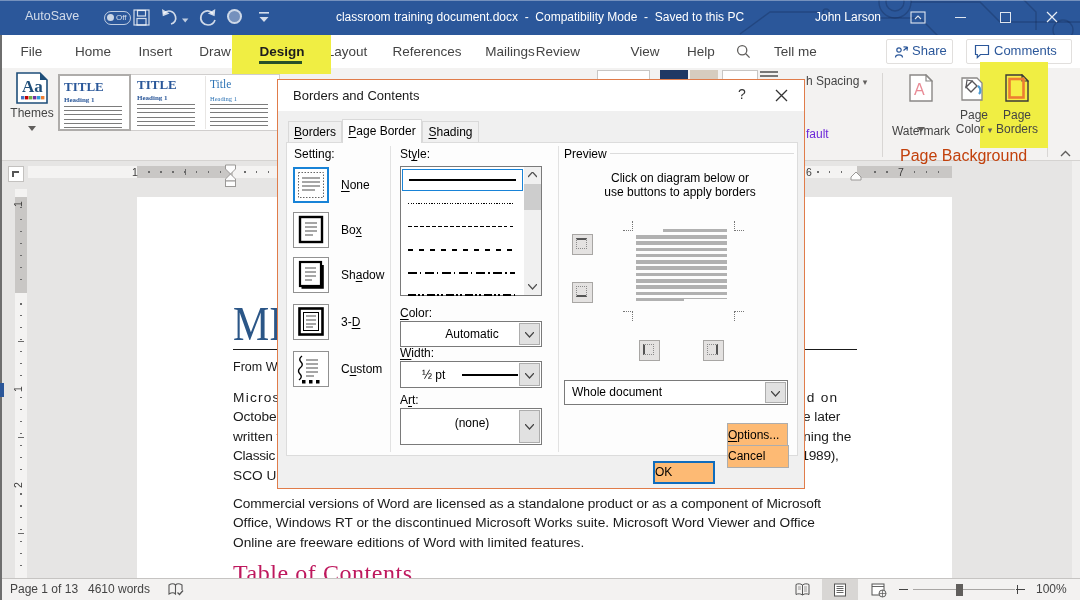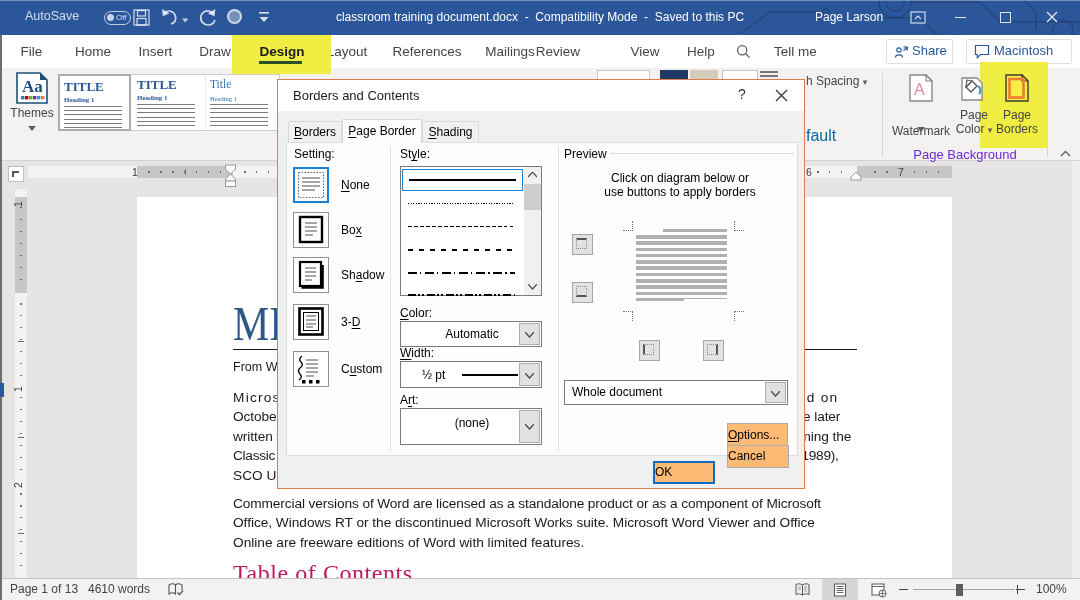--- a/index.html
+++ b/index.html
@@ -73,21 +73,21 @@
     <svg class="abs" style="left:198px;top:8px;" width="19" height="19" viewBox="0 0 19 19">
       <path d="M14.8 5.5 C11 1.2,4.5 2.6,3 8.2 C1.8 13,5.5 17,10 17 C13.5 17,16 14.8,17 12" fill="none" stroke="rgba(255,255,255,.78)" stroke-width="1.7"></path>
       <path d="M17.3 1 L16.6 8.3 L9.8 5.6 Z" fill="rgba(255,255,255,.78)"></path>
     </svg>
     <div class="abs" style="left:227px;top:9px;width:15px;height:15px;border-radius:50%;border:2px solid rgba(255,255,255,.65);background:rgba(255,255,255,.35);box-sizing:border-box;"></div>
     <svg class="abs" style="left:257px;top:11px;" width="14" height="13" viewBox="0 0 14 13">
       <rect x="2" y="1" width="10" height="1.6" fill="rgba(255,255,255,.8)"></rect>
       <path d="M2.5 6 l4.5 5 l4.5 -5 z" fill="rgba(255,255,255,.8)"></path>
     </svg>
     <div class="abs ttext" style="left:0;top:10px;width:1080px;text-align:center;">classroom training document.docx&nbsp; -&nbsp; Compatibility Mode&nbsp; -&nbsp; Saved to this PC</div>
-    <div class="abs ttext" style="left:815px;top:10px;">Page Larson</div>
+    <div class="abs ttext" style="left:815px;top:10px;">John Larson</div>
     <svg class="abs" style="left:910px;top:11px;" width="16" height="14" viewBox="0 0 16 14">
       <rect x="1" y="1" width="14" height="11" fill="none" stroke="rgba(255,255,255,.85)" stroke-width="1.1"></rect>
       <path d="M5 8 l3 -3 l3 3" fill="none" stroke="rgba(255,255,255,.85)" stroke-width="1.1"></path>
     </svg>
     <div class="abs" style="left:955px;top:17px;width:11px;height:1.2px;background:rgba(255,255,255,.85);"></div>
     <div class="abs" style="left:1000px;top:12px;width:9px;height:9px;border:1.1px solid rgba(255,255,255,.85);"></div>
     <svg class="abs" style="left:1046px;top:11px;" width="12" height="12" viewBox="0 0 12 12">
       <path d="M1 1 L11 11 M11 1 L1 11" stroke="rgba(255,255,255,.9)" stroke-width="1.2"></path>
     </svg>
   </div>
@@ -113,21 +113,21 @@
         <circle cx="5" cy="5" r="2.2"></circle>
         <path d="M1.5 12.5 c0 -3.5,7 -3.5,7 0"></path>
         <path d="M9.5 5.5 l4 -3.5 m0 0 l-4 -0.2 m4 0.2 l-0.5 3.6"></path>
       </g>
     </svg>
     <div class="abs" style="left:912px;top:8px;font-size:13px;color:#2b579a;">Share</div>
     <div class="abs" style="left:966px;top:4px;width:106px;height:25px;border:1px solid #e1dfdd;border-radius:2px;box-sizing:border-box;"></div>
     <svg class="abs" style="left:974px;top:9px;" width="16" height="15" viewBox="0 0 16 15">
       <path d="M1.5 1.5 h13 v9 h-8 l-3.2 3 v-3 h-1.8 z" fill="none" stroke="#2b579a" stroke-width="1.2"></path>
     </svg>
-    <div class="abs" style="left:994px;top:8px;font-size:13px;color:#2b579a;">Macintosh</div>
+    <div class="abs" style="left:994px;top:8px;font-size:13px;color:#2b579a;">Comments</div>
   </div>
   <div class="abs" style="left:232px;top:35px;width:99px;height:39px;background:#f0ee43;z-index:1;"></div>
   <div class="abs" style="left:980px;top:62px;width:68px;height:86px;background:#f0ee43;z-index:1;"></div>
   <div class="abs" style="left:255px;top:35px;width:54px;height:33px;line-height:33px;font-size:13.5px;font-weight:bold;color:#1d1d1d;text-align:center;z-index:2;">Design</div>
   <div class="abs" style="left:259px;top:61px;width:43px;height:3px;background:#285128;z-index:2;"></div>
   <div id="ribbon" class="abs">
     <svg class="abs" style="left:16px;top:4px;" width="32" height="32" viewBox="0 0 32 32">
       <path d="M1 1 h23 l7 7 v23 h-30 z" fill="#fff" stroke="#1e4e79" stroke-width="1.6"></path>
       <path d="M24 1 l7 7 h-7 z" fill="#1e4e79"></path>
       <text x="6" y="20" font-family="Liberation Serif,serif" font-size="17" font-weight="bold" fill="#1e4e79">Aa</text>
@@ -160,21 +160,21 @@
       <div class="abs" style="left:4px;top:19px;font-family:'Liberation Serif',serif;font-size:6.5px;color:#2e74b5;">Heading 1</div>
       <div class="abs txtlines" style="left:4px;top:28px;"></div>
     </div>
     <div class="abs" style="left:597px;top:2px;width:51px;height:9px;background:#fff;border:1px solid #c8c6c4;border-bottom:none;"></div>
     <div class="abs" style="left:660px;top:2px;width:28px;height:9px;background:#1f3864;"></div>
     <div class="abs" style="left:690px;top:2px;width:28px;height:9px;background:#d6ccbe;"></div>
     <div class="abs" style="left:722px;top:2px;width:34px;height:9px;background:#fff;border:1px solid #c8c6c4;border-bottom:none;"></div>
     <div class="abs" style="left:760px;top:3px;width:18px;height:1.5px;background:#777;"></div>
     <div class="abs" style="left:760px;top:7px;width:18px;height:1.5px;background:#777;"></div>
     <div class="abs" style="left:806px;top:6px;font-size:12px;color:#444;">h Spacing <span style="font-size:9px;color:#605e5c;">▾</span></div>
-    <div class="abs" style="left:806px;top:59px;font-size:16px;color:#0369a1;">fault</div>
+    <div class="abs" style="left:806px;top:59px;font-size:12px;color:#6d28d9;">fault</div>
     <div class="abs" style="left:882px;top:5px;width:1px;height:84px;background:#d8d6d4;"></div>
     <div class="abs" style="left:1047px;top:5px;width:1px;height:84px;background:#d8d6d4;"></div>
     <svg class="abs" style="left:909px;top:6px;z-index:2;" width="24" height="28" viewBox="0 0 24 28">
       <path d="M1 1 h16 l6 6 v20 h-22 z" fill="#fff" stroke="#8a8886" stroke-width="1.4"></path>
       <path d="M17 1 l6 6 h-6 z" fill="none" stroke="#8a8886" stroke-width="1.2"></path>
       <text x="5" y="21" font-size="16" fill="#e98b96" font-family="Liberation Sans,sans-serif">A</text>
     </svg>
     <div class="abs riblabel" style="left:880px;top:56px;width:82px;z-index:2;">Watermark</div>
     <svg class="abs" style="left:917px;top:59px;z-index:2;" width="8" height="5" viewBox="0 0 8 5">
         <path d="M0 0 h8 l-4 5 z" fill="#605e5c"></path>
@@ -187,21 +187,21 @@
     </svg>
     <div class="abs riblabel" style="left:945px;top:40px;width:58px;z-index:2;">Page</div>
     <div class="abs riblabel" style="left:945px;top:54px;width:58px;z-index:2;">Color <span style="font-size:9px;color:#605e5c;">▾</span></div>
     <svg class="abs" style="left:1005px;top:6px;z-index:2;" width="24" height="28" viewBox="0 0 24 28">
       <path d="M1 1 h16 l6 6 v20 h-22 z" fill="#f6ee46" stroke="#3b3a39" stroke-width="1.4"></path>
       <path d="M17 1 l6 6 h-6 z" fill="#f6ee46" stroke="#3b3a39" stroke-width="1.2"></path>
       <rect x="4.5" y="5" width="14" height="18.5" fill="none" stroke="#ed7d31" stroke-width="2.6"></rect>
     </svg>
     <div class="abs riblabel" style="left:987px;top:40px;width:60px;z-index:2;">Page</div>
     <div class="abs riblabel" style="left:987px;top:54px;width:60px;z-index:2;">Borders</div>
-    <div class="abs" style="left:900px;top:79px;width:130px;font-size:13px;color:#6d28d9;text-align:center;z-index:2;">Page Background</div>
+    <div class="abs" style="left:900px;top:79px;width:130px;font-size:16px;color:#c2410c;z-index:2;">Page Background</div>
     <svg class="abs" style="left:1060px;top:82px;" width="11" height="7" viewBox="0 0 11 7">
         <path d="M1 6 L5.5 1.5 L10 6" fill="none" stroke="#605e5c" stroke-width="1.4"></path>
       </svg>
     <div class="abs" style="left:0;top:92px;width:1080px;height:1px;background:#d5d3d1;"></div>
   </div>
   <div id="docarea" class="abs">
     <div class="abs" style="left:8px;top:5px;width:16px;height:16px;background:#fff;border:1px solid #c3c1bf;box-sizing:border-box;">
       <div class="abs" style="left:3px;top:4px;width:7px;height:2px;background:#555;"></div>
       <div class="abs" style="left:3px;top:4px;width:2px;height:6px;background:#555;"></div>
     </div>

